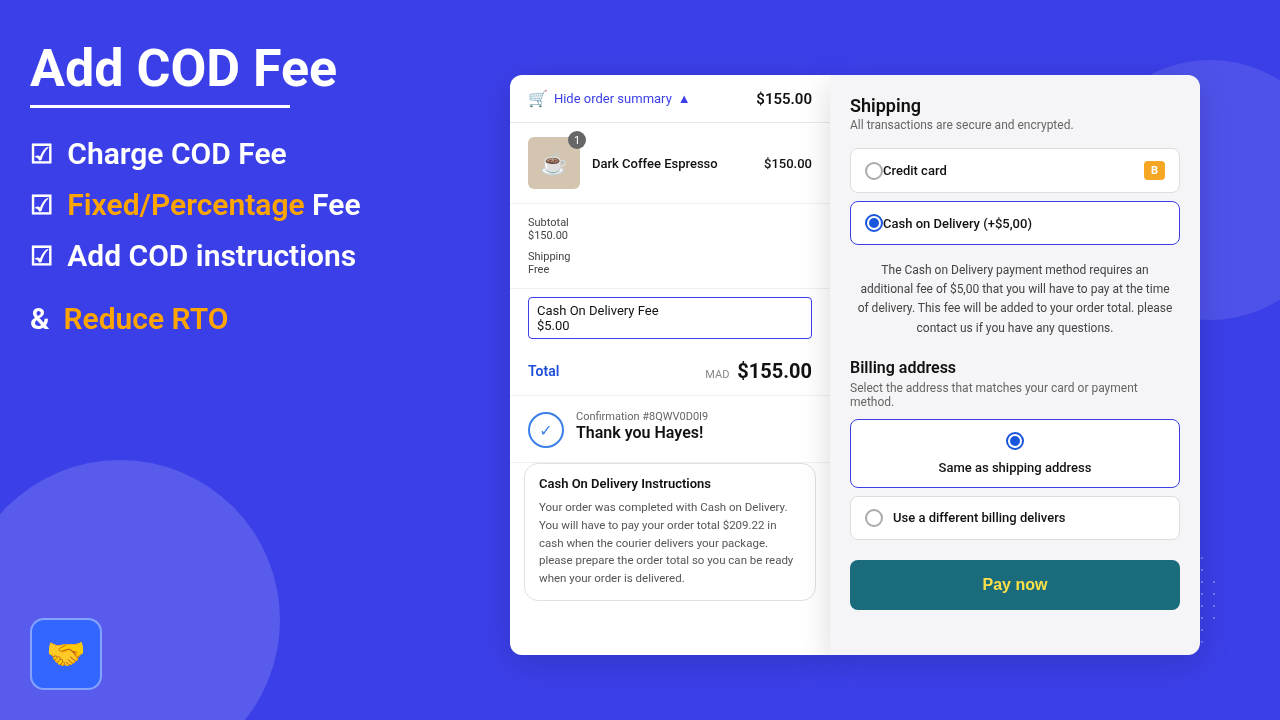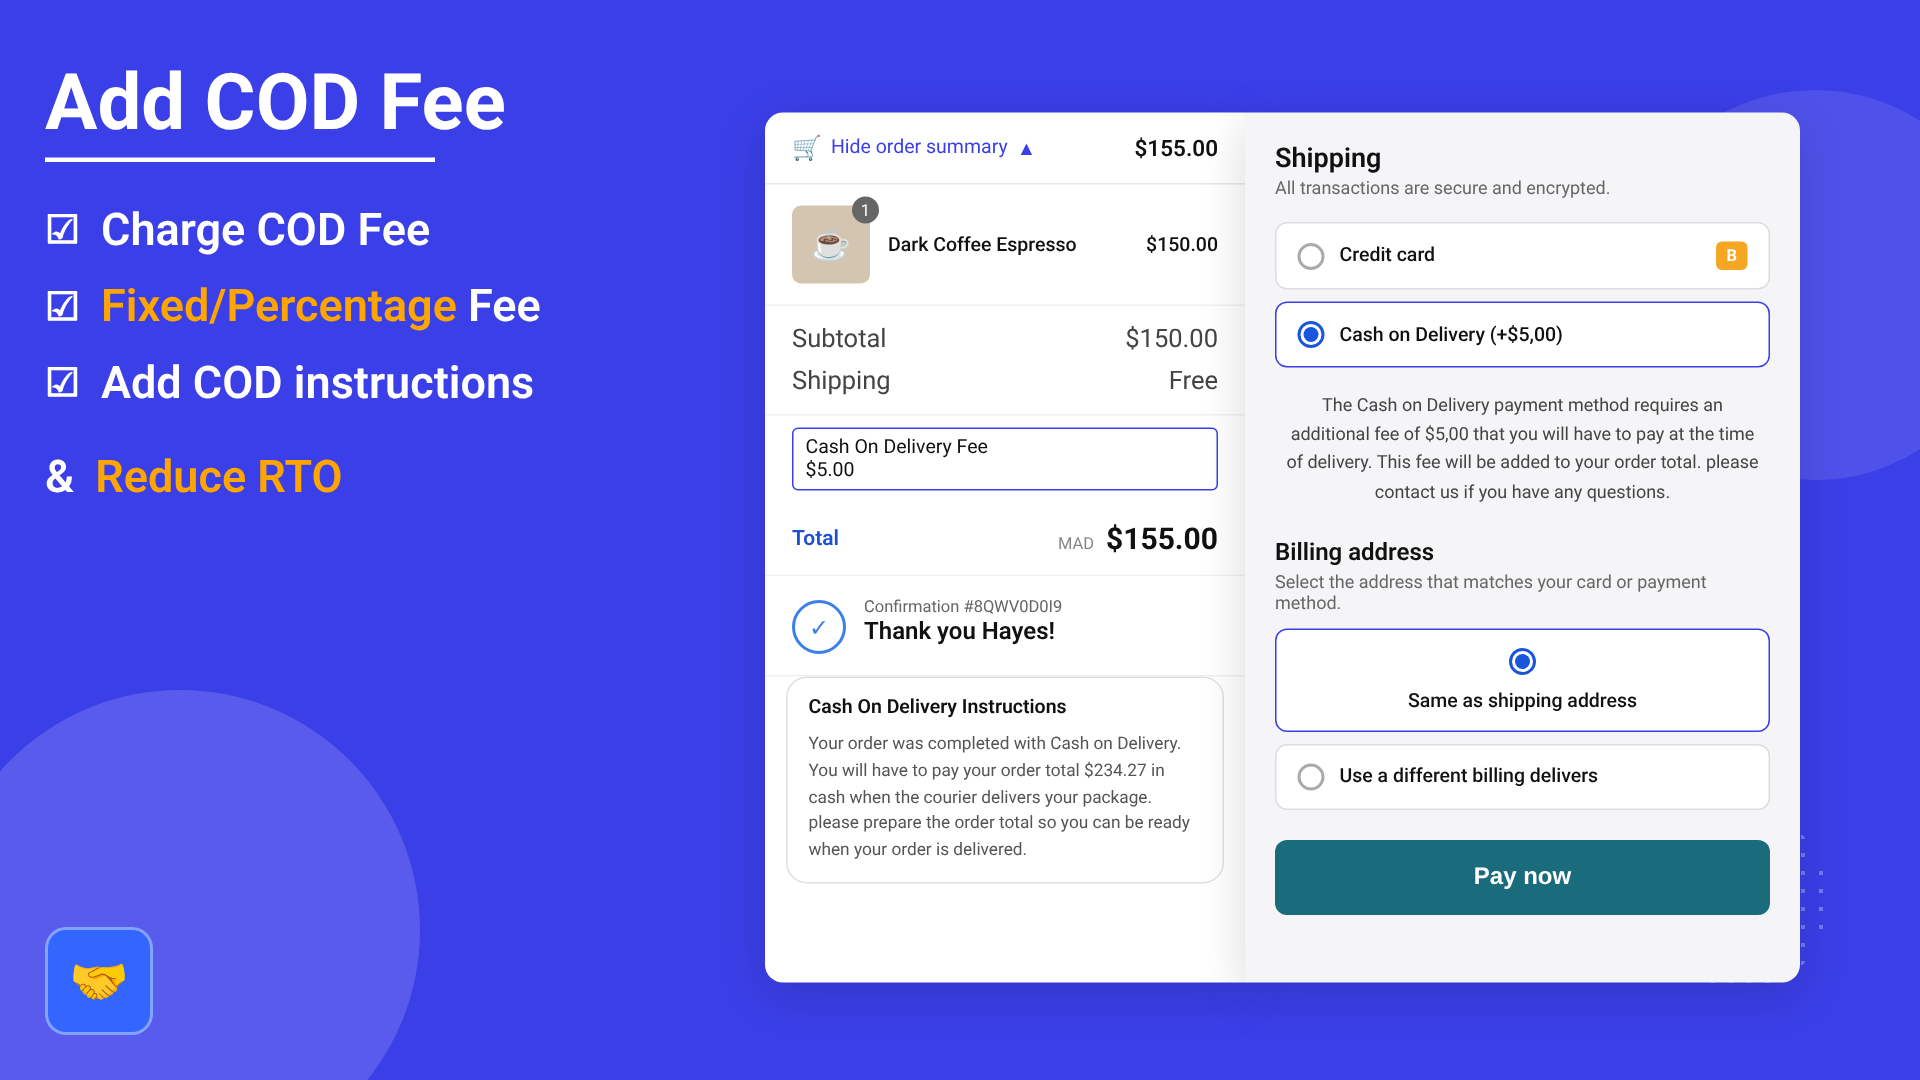--- a/index.html
+++ b/index.html
@@ -221,23 +221,24 @@
     }
 
     .summary-lines {
       padding: 12px 18px;
       border-bottom: 1px solid #f0f0f0;
     }
 
     .summary-line {
       display: flex;
       justify-content: space-between;
-      font-size: 17px;
+      font-size: 11px;
       color: #444;
       margin-bottom: 8px;
+      flex-direction: column;
     }
 
     .summary-line:last-child { margin-bottom: 0; }
 
     .cod-fee-line {
       display: flex;
       justify-content: space-between;
       font-size: 13px;
       color: #111;
       border: 1.5px solid #3b3fe8;
@@ -360,21 +361,20 @@
       gap: 8px;
     }
 
     .payment-option {
       background: #fff;
       border: 1.5px solid #ddd;
       border-radius: 8px;
       padding: 12px 14px;
       display: flex;
       align-items: center;
-      gap: 10px;
       cursor: pointer;
     }
 
     .payment-option.selected {
       border-color: #3b3fe8;
       background: #fff;
     }
 
     .radio-btn {
       width: 18px;
@@ -461,21 +461,21 @@
     }
 
     .billing-option-label {
       font-size: 13px;
       font-weight: 500;
       color: #111;
     }
 
     .pay-now-btn {
       background: #1a6b7c;
-      color: #ffffff;
+      color: #fde047;
       border: none;
       border-radius: 8px;
       padding: 16px;
       font-size: 16px;
       font-weight: 600;
       cursor: pointer;
       text-align: center;
       margin-top: 4px;
     }
   </style>
@@ -567,21 +567,21 @@
     <div class="confirmation-section">
       <div class="check-circle">✓</div>
       <div class="confirmation-text-wrap">
         <div class="confirmation-number">Confirmation #8QWV0D0I9</div>
         <div class="confirmation-thanks">Thank you Hayes!</div>
       </div>
     </div>
 
     <div class="cod-instructions-box">
       <div class="cod-instructions-title">Cash On Delivery Instructions</div>
-      <div class="cod-instructions-body">Your order was completed with Cash on Delivery. You will have to pay your order total $234.27 in cash when the courier delivers your package. please prepare the order total so you can be ready when your order is delivered.</div>
+      <div class="cod-instructions-body">Your order was completed with Cash on Delivery. You will have to pay your order total $209.22 in cash when the courier delivers your package. please prepare the order total so you can be ready when your order is delivered.</div>
     </div>
 
   </div>
 
   <div class="payment-card">
 
     <div>
       <div class="payment-title">Shipping</div>
       <div class="payment-subtitle">All transactions are secure and encrypted.</div>
     </div>

